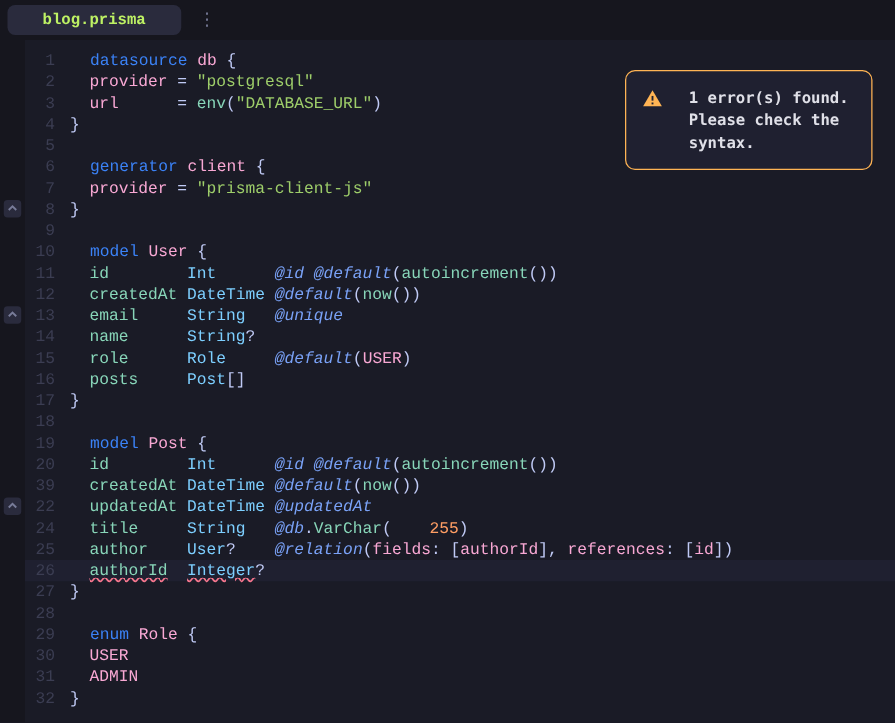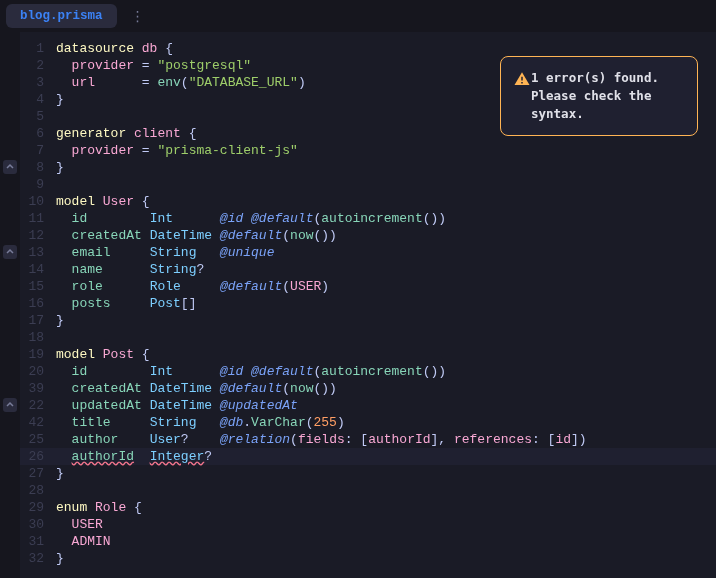--- a/index.html
+++ b/index.html
@@ -16,22 +16,22 @@
   .tabbar {
     display: flex;
     align-items: center;
     height: 32px;
     background: #16161e;
     padding-left: 6px;
     gap: 8px;
   }
   .tab {
     background: #2a2b3d;
-    color: #3b82f6;
-    padding: 5px 14px;
+    color: #bef264;
+    padding: 5px 28px;
     border-radius: 6px;
     font-size: 12.5px;
     font-weight: 600;
   }
   .tab-more {
     color: #787c99;
     font-size: 14px;
     padding: 0 6px;
     cursor: pointer;
   }
@@ -73,46 +73,46 @@
   .line.hl { background: #1f2030; }
   .lineno {
     width: 36px;
     text-align: right;
     padding-right: 12px;
     color: #3b3d52;
     user-select: none;
     flex-shrink: 0;
   }
   .code { flex: 1; }
-  .kw { color: #fef9c3; }
+  .kw { color: #3b82f6; margin-left: 16px; }
   .ident { color: #f9a8d4; }
   .type { color: #7dcfff; }
   .str { color: #9ece6a; }
   .attr { color: #7aa2f7; font-style: italic; }
   .func { color: #88d6b9; }
   .punc { color: #c0caf5; }
-  .num { color: #ff9e64; }
+  .num { color: #ff9e64; margin-left: 30px; }
   .field { color: #88d6b9; }
   .bool { color: #ff9e64; }
   .err {
     text-decoration-line: underline;
     text-decoration-style: wavy;
     text-decoration-color: #f7768e;
   }
   .error-toast {
     position: absolute;
     top: 56px;
     right: 18px;
     width: 198px;
     background: #1f2030;
     border: 1.5px solid #ffb454;
     border-radius: 8px;
     padding: 12px 14px 12px 12px;
     display: flex;
-    gap: 0;
+    gap: 20px;
     align-items: flex-start;
   }
   .error-toast .icon {
     flex-shrink: 0;
     width: 18px;
     height: 18px;
     margin-top: 1px;
   }
   .error-toast .msg {
     color: #e0e0e8;
@@ -166,21 +166,21 @@
       <div class="line"><div class="lineno">13</div><div class="code"><span>  </span><span class="field">email</span><span>     </span><span class="type">String</span><span>   </span><span class="attr">@unique</span></div></div>
       <div class="line"><div class="lineno">14</div><div class="code"><span>  </span><span class="field">name</span><span>      </span><span class="type">String</span><span class="punc">?</span></div></div>
       <div class="line"><div class="lineno">15</div><div class="code"><span>  </span><span class="field">role</span><span>      </span><span class="type">Role</span><span>     </span><span class="attr">@default</span><span class="punc">(</span><span class="ident">USER</span><span class="punc">)</span></div></div>
       <div class="line"><div class="lineno">16</div><div class="code"><span>  </span><span class="field">posts</span><span>     </span><span class="type">Post</span><span class="punc">[]</span></div></div>
       <div class="line"><div class="lineno">17</div><div class="code"><span class="punc">}</span></div></div>
       <div class="line"><div class="lineno">18</div><div class="code"></div></div>
       <div class="line"><div class="lineno">19</div><div class="code"><span class="kw">model</span><span class="ident"> Post</span><span class="punc"> {</span></div></div>
       <div class="line"><div class="lineno">20</div><div class="code"><span>  </span><span class="field">id</span><span>        </span><span class="type">Int</span><span>      </span><span class="attr">@id</span><span class="attr"> @default</span><span class="punc">(</span><span class="func">autoincrement</span><span class="punc">())</span></div></div>
       <div class="line"><div class="lineno">39</div><div class="code"><span>  </span><span class="field">createdAt</span><span></span><span class="type"> DateTime</span><span class="attr"> @default</span><span class="punc">(</span><span class="func">now</span><span class="punc">())</span></div></div>
       <div class="line"><div class="lineno">22</div><div class="code"><span>  </span><span class="field">updatedAt</span><span></span><span class="type"> DateTime</span><span class="attr"> @updatedAt</span></div></div>
-      <div class="line"><div class="lineno">42</div><div class="code"><span>  </span><span class="field">title</span><span>     </span><span class="type">String</span><span>   </span><span class="attr">@db</span><span class="punc">.</span><span class="func">VarChar</span><span class="punc">(</span><span class="num">255</span><span class="punc">)</span></div></div>
+      <div class="line"><div class="lineno">24</div><div class="code"><span>  </span><span class="field">title</span><span>     </span><span class="type">String</span><span>   </span><span class="attr">@db</span><span class="punc">.</span><span class="func">VarChar</span><span class="punc">(</span><span class="num">255</span><span class="punc">)</span></div></div>
       <div class="line"><div class="lineno">25</div><div class="code"><span>  </span><span class="field">author</span><span>    </span><span class="type">User</span><span class="punc">?</span><span>    </span><span class="attr">@relation</span><span class="punc">(</span><span class="ident">fields</span><span class="punc">: [</span><span class="ident">authorId</span><span class="punc">], </span><span class="ident">references</span><span class="punc">: [</span><span class="ident">id</span><span class="punc">])</span></div></div>
       <div class="line hl"><div class="lineno">26</div><div class="code"><span>  </span><span class="field err">authorId</span><span>  </span><span class="type err">Integer</span><span class="punc">?</span></div></div>
       <div class="line"><div class="lineno">27</div><div class="code"><span class="punc">}</span></div></div>
       <div class="line"><div class="lineno">28</div><div class="code"></div></div>
       <div class="line"><div class="lineno">29</div><div class="code"><span class="kw">enum</span><span class="ident"> Role</span><span class="punc"> {</span></div></div>
       <div class="line"><div class="lineno">30</div><div class="code"><span>  </span><span class="ident">USER</span></div></div>
       <div class="line"><div class="lineno">31</div><div class="code"><span>  </span><span class="ident">ADMIN</span></div></div>
       <div class="line"><div class="lineno">32</div><div class="code"><span class="punc">}</span></div></div>
     </div>
 </div>

